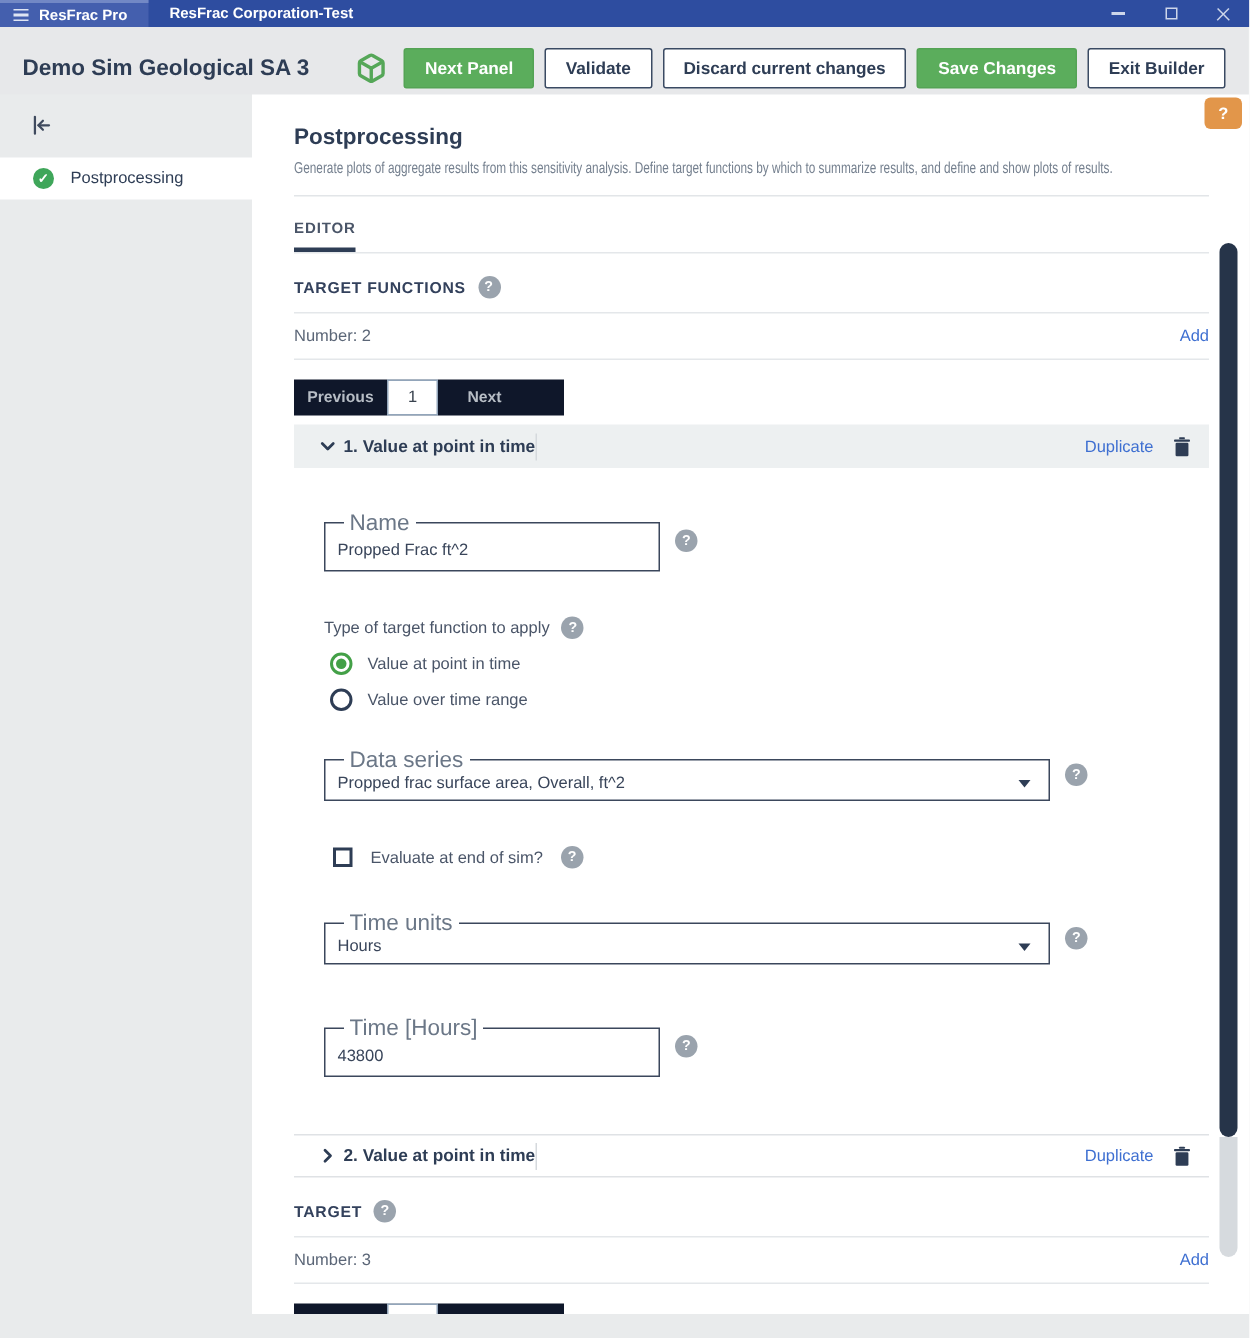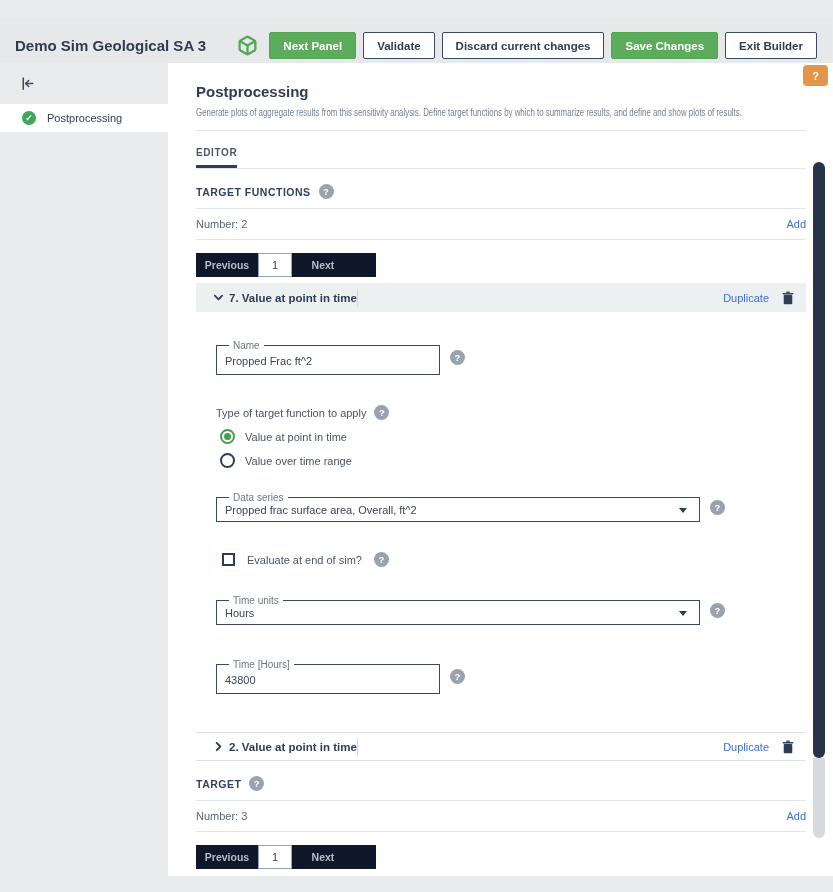--- a/index.html
+++ b/index.html
@@ -87,21 +87,21 @@
   .acc-chevron { width:22px; margin-left:11px; display:flex; justify-content:center; }
   .acc-title { font-size:11.5px; font-weight:bold; color:#2e3d55; width:128px; white-space:nowrap; }
   .acc-divider { width:1px; height:18px; background:#d5d9dd; }
   .acc-actions { margin-left:auto; display:flex; align-items:center; gap:13px; padding-right:12px; }
   .duplicate { font-size:11px; color:#3e6fd1; cursor:pointer; }
   .trash { display:flex; cursor:pointer; }
 
   .acc-body { padding:28px 0 38px 20px; }
   .fieldwrap { display:flex; align-items:center; gap:10px; }
   fieldset.box { border:1px solid #3b475c; padding:0 8px 5px; background:#fff; }
-  fieldset.box legend { font-size:10px; color:#6b7787; padding:0 4px; margin-left:4px; }
+  fieldset.box legend { font-size:15px; color:#6b7787; padding:0 4px; margin-left:4px; }
   .w-sm { width:224px; } .w-lg { width:484px; }
   .box-input { border:none; outline:none; background:transparent; font-size:11px; color:#39455a;
                width:100%; font-family:"Liberation Sans", sans-serif; padding-top:1px; }
   .select-inner { display:flex; align-items:center; padding-top:1px; }
   .select-value { flex:1; font-size:11px; color:#39455a; white-space:nowrap; }
   .caret { width:0; height:0; border-left:4px solid transparent; border-right:4px solid transparent;
            border-top:5px solid #2e3d55; margin:0 4px; }
 
   .grp-label { display:flex; align-items:center; gap:8px; font-size:11px; color:#4a5568; }
   .radio-row { display:flex; align-items:center; gap:10px; margin-top:9px; padding-left:4px;
@@ -119,20 +119,42 @@
   
   .scrollbar { position:absolute; top:99px; right:8px; width:12px; height:676px; }
   .sb-thumb { height:596px; background:#263449; border-radius:6px; cursor:grab; }
   .sb-track { height:80px; background:#d6dade; border-radius:0 0 6px 6px; }
 </style>
 </head>
 <body>
 
 <div class="app">
 
+  <div class="titlebar">
+    <div class="tb-tab">
+      <span class="hamb">
+          <i></i>
+          <i></i>
+          <i></i>
+        </span>
+      <span>ResFrac Pro</span>
+    </div>
+    <span class="tb-workspace">ResFrac Corporation-Test</span>
+    <div class="tb-controls">
+      <span class="tb-btn">
+          <span class="min-i"></span>
+        </span>
+      <span class="tb-btn">
+          <span class="max-i"></span>
+        </span>
+      <span class="tb-btn">
+          <span class="cls-i"></span>
+        </span>
+    </div>
+  </div>
 
   <div class="header">
     <span class="sim-title">Demo Sim Geological SA 3</span>
     <div class="header-actions">
       <span class="cube">
         <svg width="21" height="21" viewBox="0 0 24 24" fill="none" stroke="#55a758" stroke-width="2.6" stroke-linejoin="round">
           <path d="M21 16V8a2 2 0 0 0-1-1.73l-7-4a2 2 0 0 0-2 0l-7 4A2 2 0 0 0 3 8v8a2 2 0 0 0 1 1.73l7 4a2 2 0 0 0 2 0l7-4A2 2 0 0 0 21 16z"></path>
           <polyline points="3.3 7 12 12 20.7 7"></polyline>
           <line x1="12" y1="22" x2="12" y2="12"></line>
         </svg>
@@ -193,21 +215,21 @@
       </div>
 
       
       <div>
         <div class="acc-head">
           <span class="acc-chevron">
             <svg width="11" height="11" viewBox="0 0 12 12" fill="none" stroke="#2e3d55" stroke-width="2" stroke-linecap="round" stroke-linejoin="round">
                 <path d="M2 4l4 4 4-4"></path>
               </svg>
           </span>
-          <span class="acc-title">7. Value at point in time</span>
+          <span class="acc-title">1. Value at point in time</span>
           <span class="acc-divider"></span>
           <span class="acc-actions">
             <span class="duplicate">Duplicate</span>
             <span class="trash">
               <svg width="12" height="14" viewBox="0 0 14 16" fill="#2e3d55">
                 <rect x="2" y="4.6" width="10" height="10.6" rx="1"></rect>
                 <rect x="0.8" y="2.2" width="12.4" height="1.7" rx="0.6"></rect>
                 <rect x="4.8" y="0.4" width="4.4" height="1.6" rx="0.5"></rect>
               </svg>
             </span>

